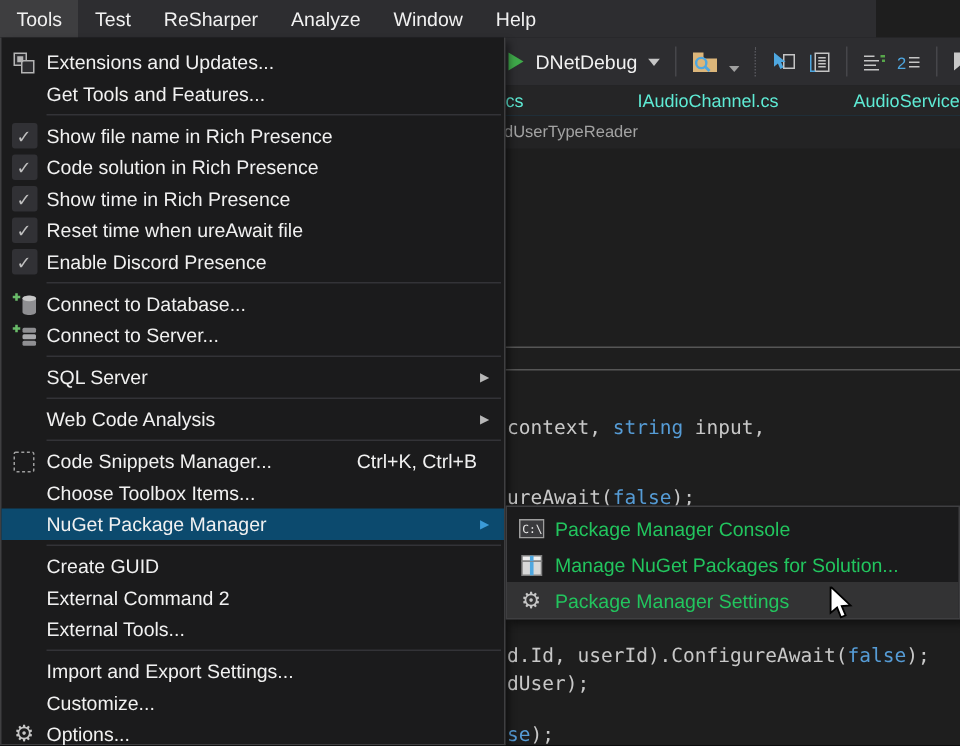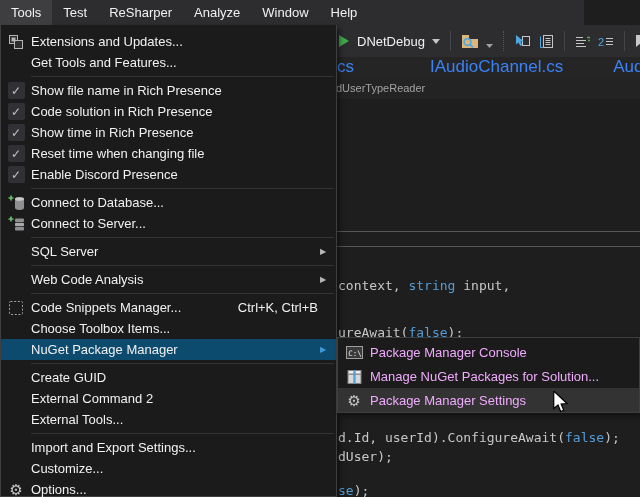--- a/index.html
+++ b/index.html
@@ -31,21 +31,21 @@
   .tb-icon { display:flex; align-items:center; justify-content:center; flex:none; }
   
   #tabstrip {
     position:absolute; left:0; top:57px; width:640px; height:20px;
     background:#252526; z-index:1; display:flex; align-items:center;
     padding-left:337px;
   }
   #tab-underline {
     position:absolute; left:0; top:75px; width:640px; height:2px; z-index:1;
   }
-  .tab { color:#3b82f6; font-size:17px; white-space:nowrap; cursor:default; }
+  .tab { color:#5eead4; font-size:12px; white-space:nowrap; cursor:default; }
   
   #navbar {
     position:absolute; left:0; top:77px; width:640px; height:22px;
     background:#232324; z-index:1; display:flex; align-items:center;
     padding-left:336px;
   }
   #navbar .crumb { color:#a3a3a3; font-size:11px; white-space:nowrap; }
   
   #editor { position:absolute; left:0; top:99px; width:640px; height:398px; background:#1e1e1e; z-index:0; }
   .code-line {
@@ -75,21 +75,21 @@
   .gear-glyph { color:#c5c5c5; font-size:15px; line-height:1; }
   
   #nuget-submenu {
     position:absolute; left:337px; top:337px; width:303px; height:76px;
     background:#1b1b1c; border:1px solid #3f3f41; z-index:11;
     padding-top:2px; box-shadow:3px 3px 5px rgba(0,0,0,.45);
   }
   .sub-row { display:flex; align-items:center; height:24px; cursor:default; }
   .sub-row.hl { background:#333334; }
   .sub-gutter { width:32px; display:flex; align-items:center; justify-content:center; flex:none; }
-  .sub-label { flex:1; font-size:13px; color:#f0abfc; white-space:nowrap; }
+  .sub-label { flex:1; font-size:13px; color:#22c55e; white-space:nowrap; }
   
   #cursor { position:absolute; left:552px; top:391px; z-index:20; }
 </style>
 </head>
 <body>
 
 <div id="screen">
 
   <div id="editor"></div>
   <div id="tab-underline" style="background: rgb(15, 130, 200);"></div>
@@ -205,21 +205,21 @@
       <div class="menu-row">
         <span class="mi-gutter">
           <span class="check-box">✓</span>
         </span>
         <span class="mi-label">Show time in Rich Presence</span>
       </div>
       <div class="menu-row">
         <span class="mi-gutter">
           <span class="check-box">✓</span>
         </span>
-        <span class="mi-label">Reset time when changing file</span>
+        <span class="mi-label">Reset time when ureAwait file</span>
       </div>
       <div class="menu-row">
         <span class="mi-gutter">
           <span class="check-box">✓</span>
         </span>
         <span class="mi-label">Enable Discord Presence</span>
       </div>
       <div class="menu-sep"></div>
       <div class="menu-row">
         <span class="mi-gutter">

